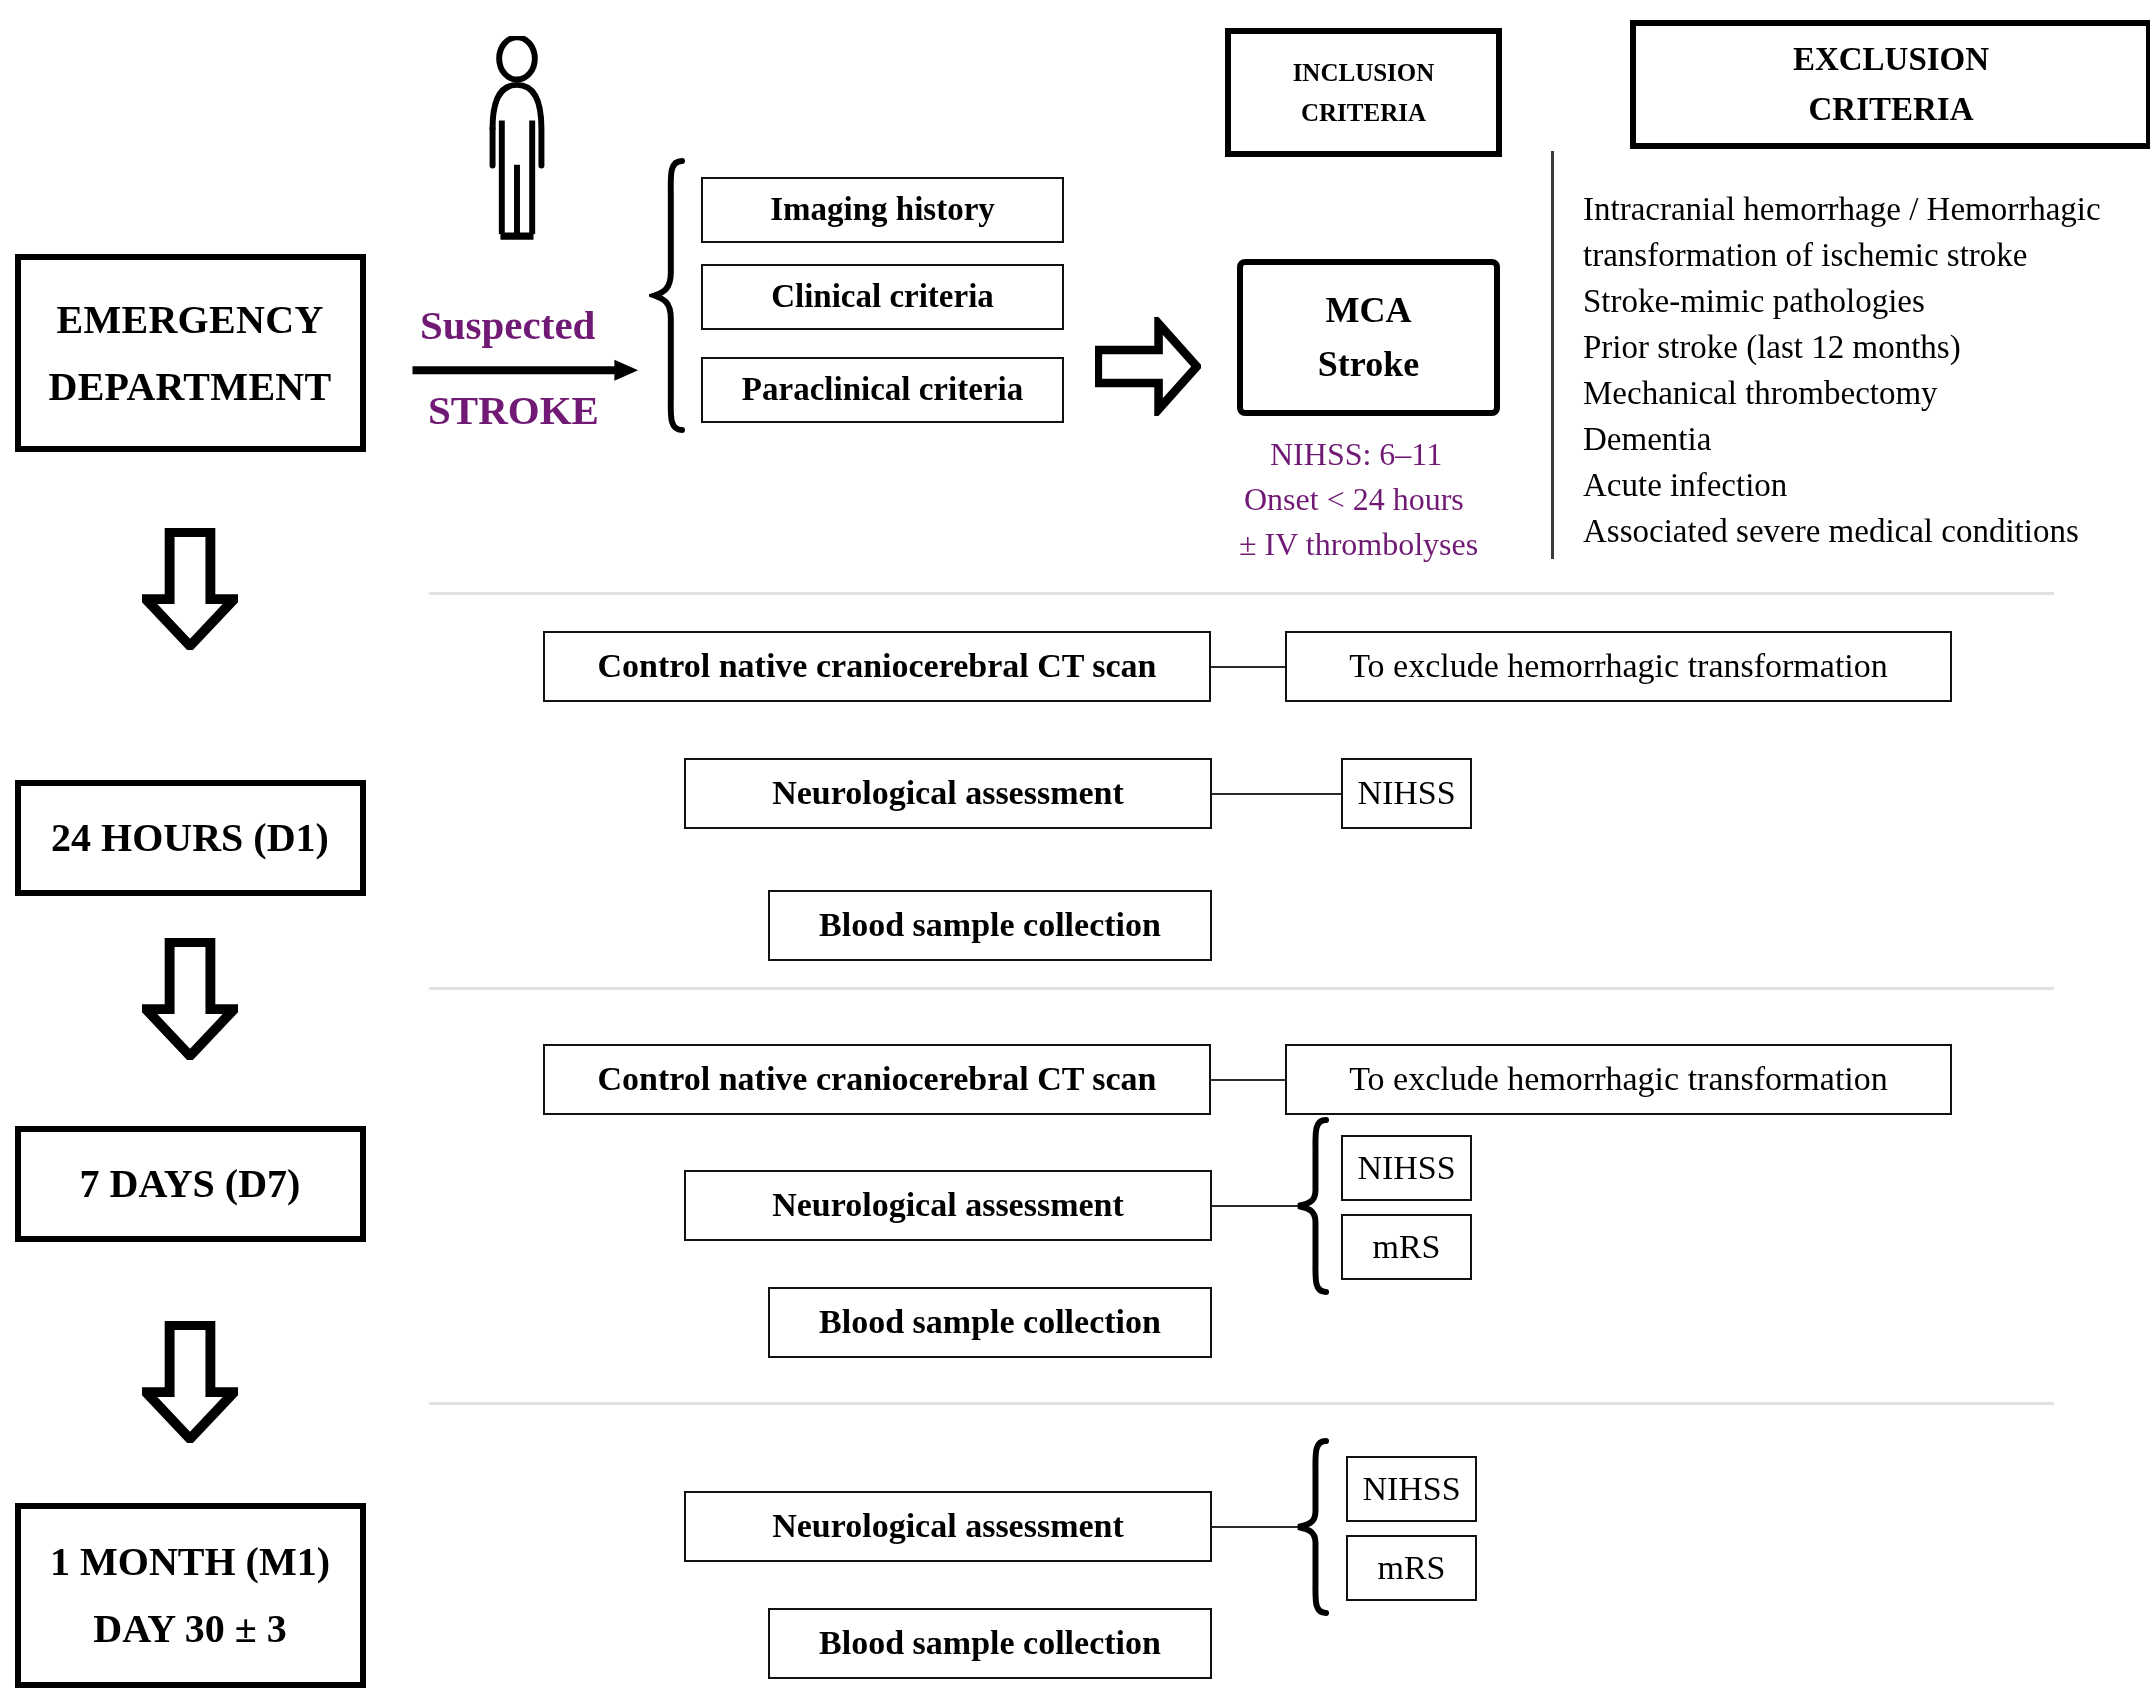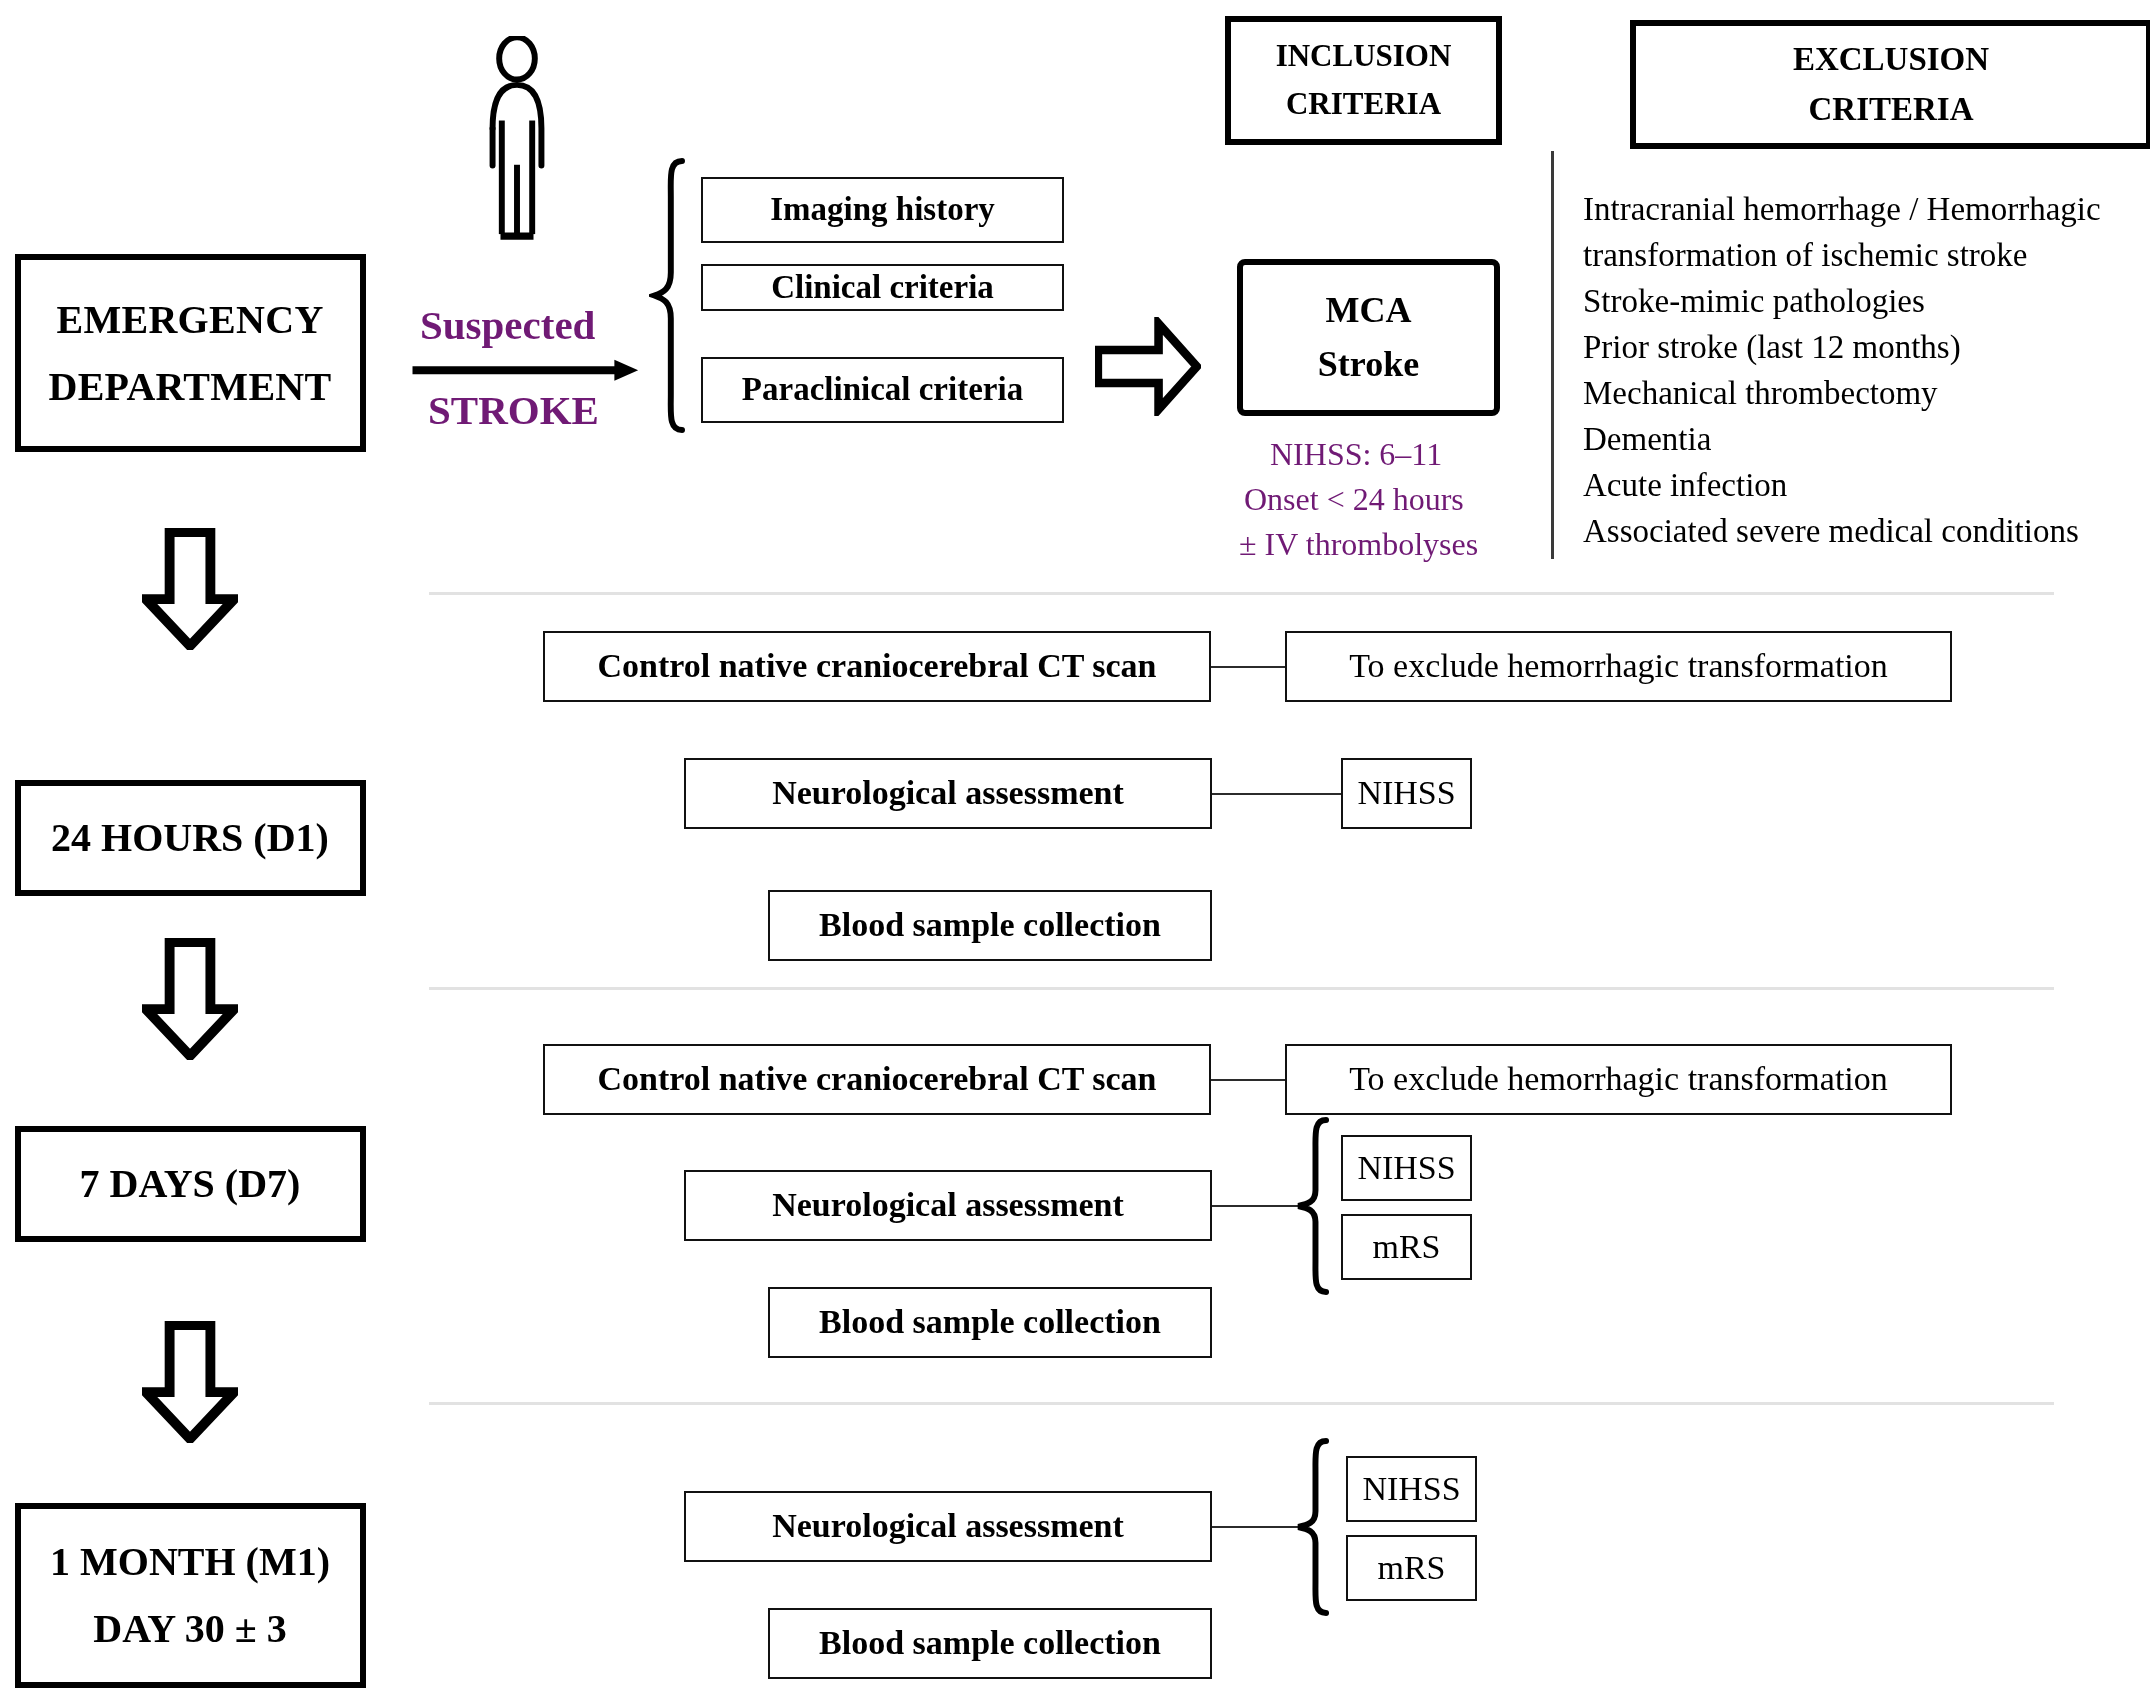--- a/index.html
+++ b/index.html
@@ -94,34 +94,34 @@
 
   <svg class="brace" style="left:649px;top:157px;width:41px;height:277px;" viewBox="0 0 62 420">
     <path d="M50 6 C30 6 33 30 33 60 L33 175 C33 200 22 205 8 210 C22 215 33 220 33 245 L33 360
              C33 390 30 414 50 414" fill="none" stroke="#000" stroke-width="9" stroke-linecap="round"></path>
   </svg>
 
   <div class="abs box-thin" style="left:701px;top:177px;width:363px;height:66px;font-size:33px;">
     <span class="bold">Imaging history</span>
   </div>
 
-  <div class="abs box-thin" style="left:701px;top:264px;width:363px;height:47px;font-size:33px;">
+  <div class="abs box-thin" style="left:701px;top:264px;width:363px;height:66px;font-size:33px;">
     <span class="bold">Clinical criteria</span>
   </div>
 
   <div class="abs box-thin" style="left:701px;top:357px;width:363px;height:66px;font-size:33px;">
     <span class="bold">Paraclinical criteria</span>
   </div>
 
 
   <svg class="ico" style="left:1095px;top:317px;width:106px;height:99px;" viewBox="0 0 160 150">
     <path d="M4 50 L96 50 L96 10 L154 75 L96 140 L96 100 L4 100 Z" fill="#fff" stroke="#000" stroke-width="13" stroke-linejoin="miter"></path>
   </svg>
 
-  <div class="abs box-thick" style="left:1225px;top:16px;width:277px;height:129px;font-size:31px;">
+  <div class="abs box-thick" style="left:1225px;top:28px;width:277px;height:129px;font-size:25px;">
     <span>INCLUSION</span>
     <span style="margin-top:9.2px;">CRITERIA</span>
   </div>
 
   <div class="abs box-thick" style="left:1237px;top:259px;width:263px;height:157px;font-size:36px;border-radius:8px;">
     <span>MCA</span>
     <span style="margin-top:9.2px;">Stroke</span>
   </div>
 
   <div class="txt" style="left:1270px;top:436px;font-size:32px;">NIHSS: 6–11</div>

